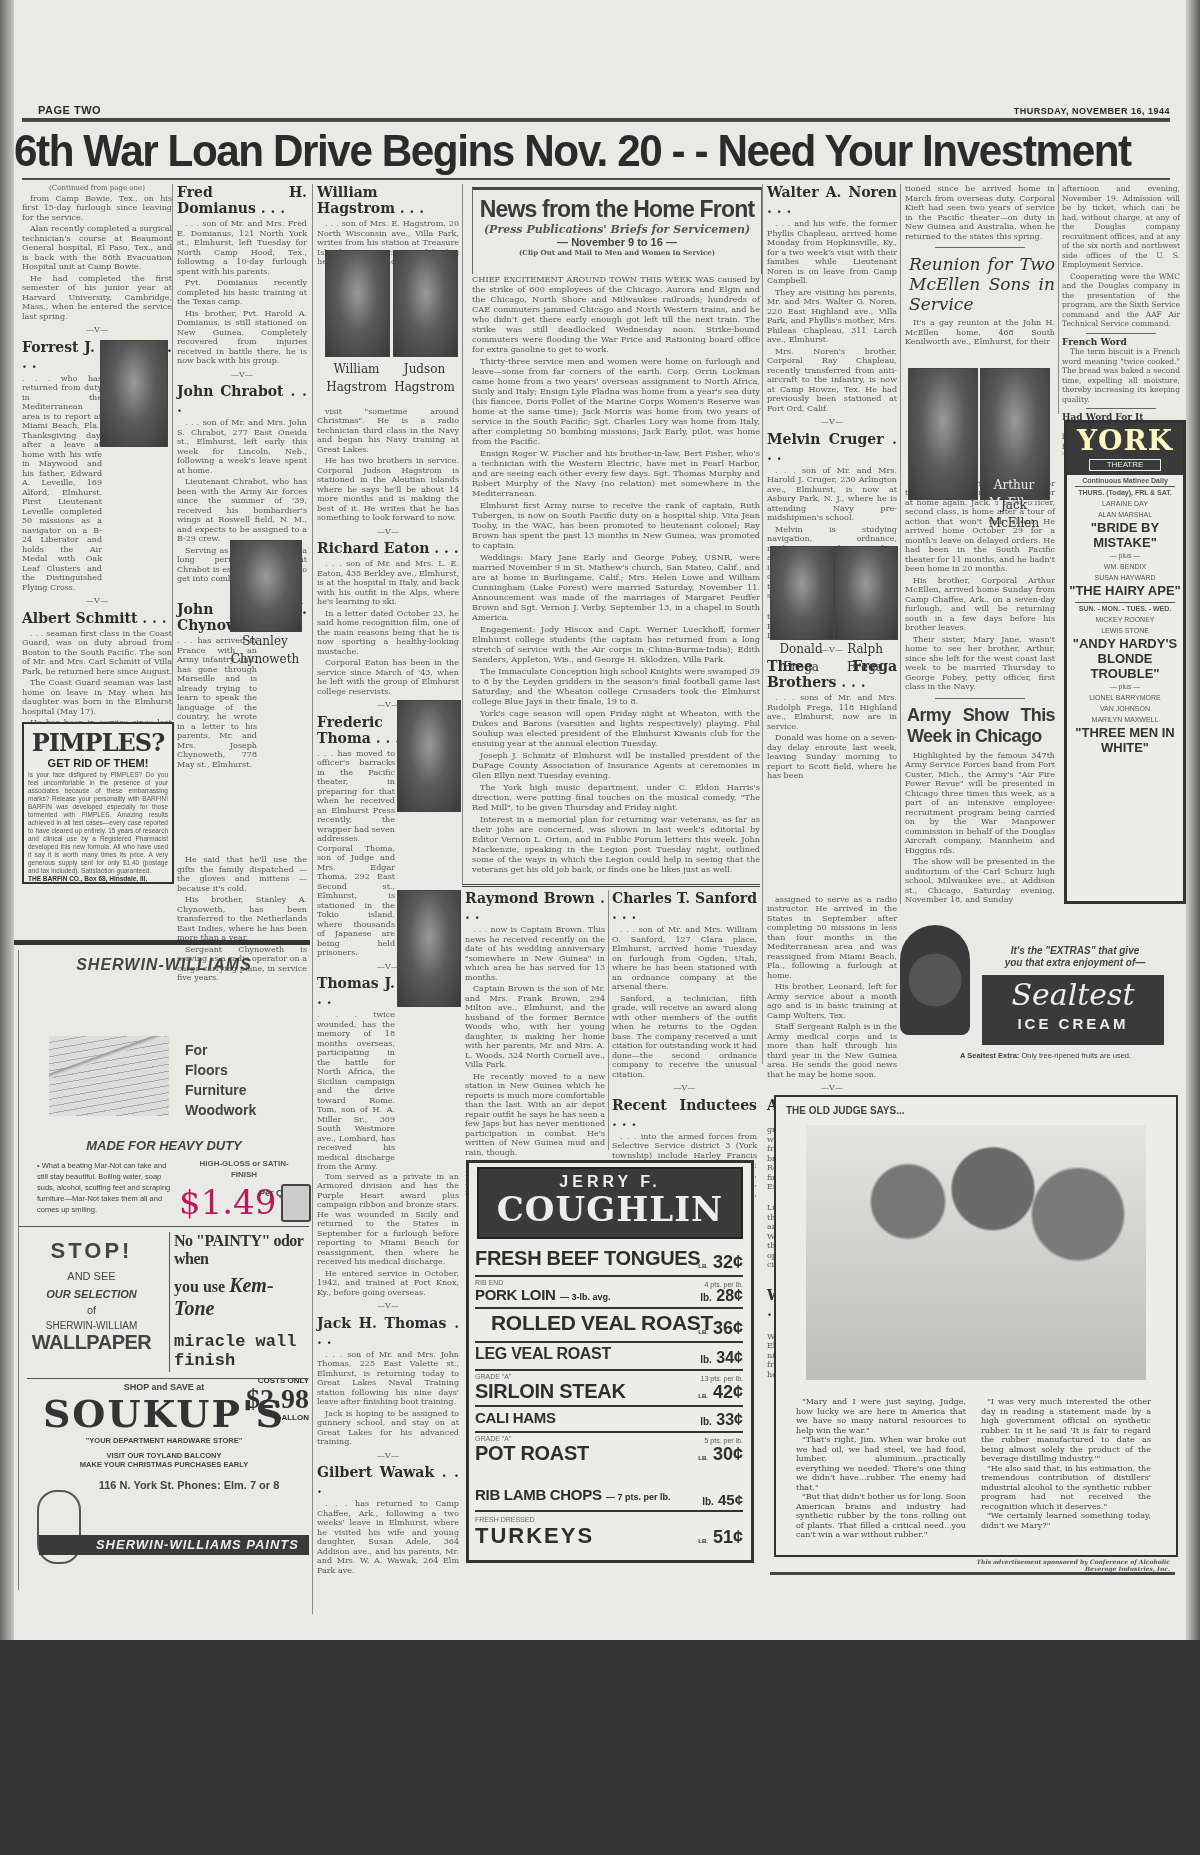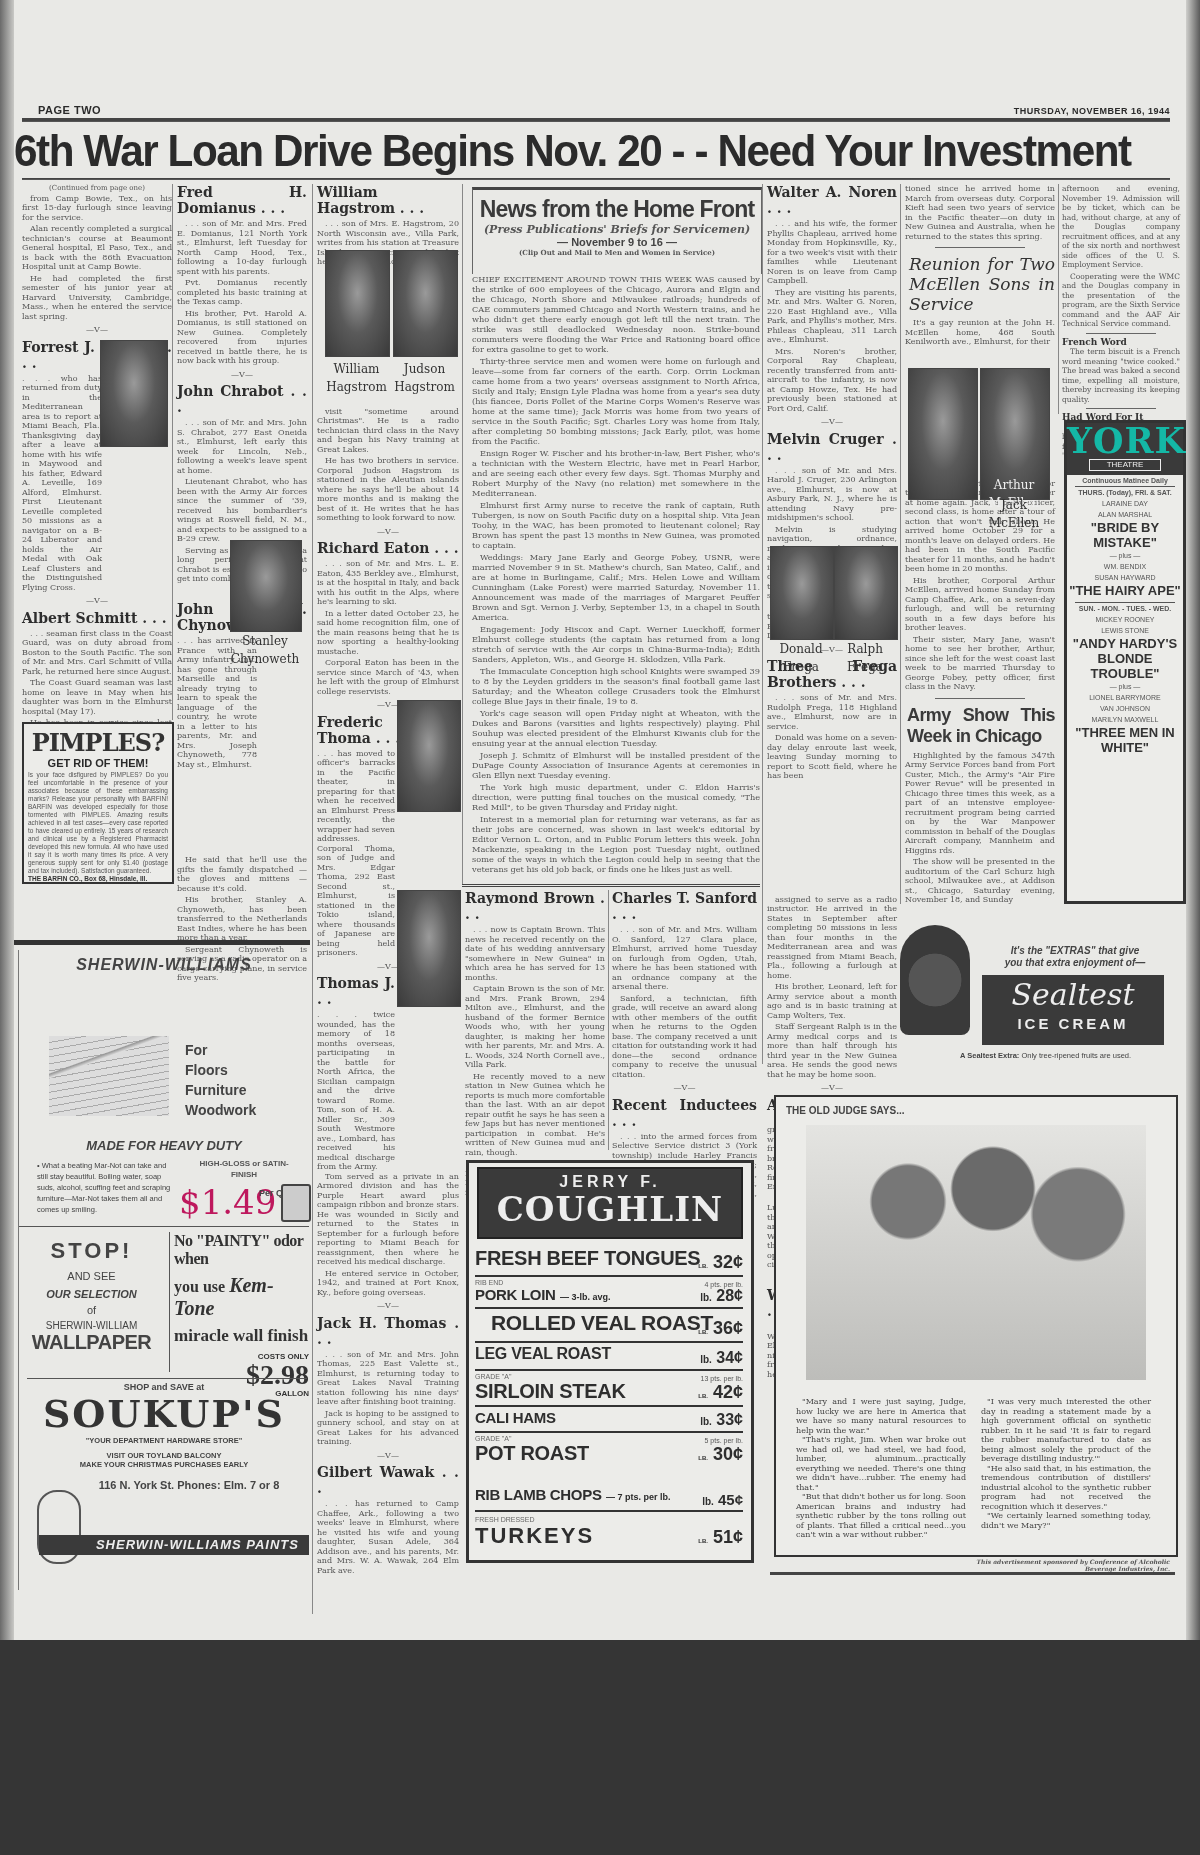--- a/index.html
+++ b/index.html
@@ -245,21 +245,21 @@
     <div style="border-top:1px solid #666;width:70px;margin:4px auto;"></div>
     <div style="font-weight:bold;font-size:9px;color:#333;">French Word</div>
     <p>The term biscuit is a French word meaning "twice cooked." The bread was baked a second time, expelling all moisture, thereby increasing its keeping quality.</p>
     <div style="border-top:1px solid #666;width:70px;margin:4px auto;"></div>
     <div style="font-weight:bold;font-size:9px;color:#333;">Had Word For It</div>
     <p>Salmon was named "salmo" by the Romans who took it from the Latin word meaning "to leap."</p>
   </div>
 
   <div class="box york" style="left:1064px;top:420px;width:116px;height:478px;border-width:3px;">
     <div class="darkbar" style="height:52px;">
-      <div style="font-family:'DejaVu Serif',serif;font-size:35px;font-weight:bold;color:#14b8a6;line-height:36px;letter-spacing:1px;">YORK</div>
+      <div style="font-family:'DejaVu Serif',serif;font-size:28px;font-weight:bold;color:#fef9c3;line-height:36px;letter-spacing:1px;">YORK</div>
       <div style="font-size:8px;color:#eee;border:1px solid #eee;margin:0 22px;line-height:10px;">THEATRE</div>
     </div>
     <div style="font-weight:bold;border-bottom:1px solid #555;margin:0 8px;">Continuous Matinee Daily</div>
     <div style="font-weight:bold;">THURS. (Today), FRI. &amp; SAT.</div>
     <div>LARAINE DAY</div>
     <div>ALAN MARSHAL</div>
     <div class="big">"BRIDE BY MISTAKE"</div>
     <div>— plus —</div>
     <div>WM. BENDIX</div>
     <div>SUSAN HAYWARD</div>
@@ -327,21 +327,21 @@
       <div style="font-size:11px;margin-top:6px;">AND SEE</div>
       <div style="font-size:11px;font-style:italic;font-weight:bold;margin-top:6px;">OUR SELECTION</div>
       <div style="font-size:11px;margin-top:4px;">of</div>
       <div style="font-size:10px;margin-top:4px;">SHERWIN-WILLIAM</div>
       <div style="font-size:20px;font-weight:bold;letter-spacing:-.5px;">WALLPAPER</div>
     </div>
     <div class="abs" style="left:150px;top:282px;width:1px;height:140px;background:#555;"></div>
     <div class="abs" style="left:155px;top:282px;width:135px;color:#333;">
       <div style="font-family:'Liberation Serif',serif;font-weight:bold;font-size:16px;letter-spacing:-.5px;">No "PAINTY" odor when</div>
       <div style="font-family:'Liberation Serif',serif;font-weight:bold;font-size:16px;margin-top:6px;"><span>you use</span> <span style="font-style:italic;font-size:20px;">Kem-Tone</span></div>
-      <div style="font-family:Liberation Serif, serif;font-weight:bold;font-size:17px;margin-top:6px;">miracle wall finish</div>
+      <div style="font-family:Liberation Mono, monospace;font-weight:bold;font-size:17px;margin-top:12px;">miracle wall finish</div>
       <div class="sans" style="text-align:right;font-size:8px;font-weight:bold;margin-top:6px;">COSTS ONLY</div>
       <div style="text-align:right;font-family:'Liberation Serif',serif;font-size:28px;font-weight:bold;line-height:28px;">$2.98</div>
       <div class="sans" style="text-align:right;font-size:8px;font-weight:bold;">GALLON</div>
     </div>
     <div class="abs" style="left:8px;top:428px;width:280px;border-top:1px solid #555;"></div>
     <div class="abs ctr" style="left:0;top:432px;width:290px;color:#444;">
       <div class="sans" style="font-size:9px;font-weight:bold;">SHOP and SAVE at</div>
       <div style="font-family:'DejaVu Serif',serif;font-weight:bold;font-size:38px;letter-spacing:2px;line-height:44px;color:#333;">SOUKUP'S</div>
       <div class="sans" style="font-size:7.5px;font-weight:bold;">"YOUR DEPARTMENT HARDWARE STORE"</div>
       <div class="sans" style="font-size:7.5px;font-weight:bold;margin-top:6px;">VISIT OUR TOYLAND BALCONY</div>

